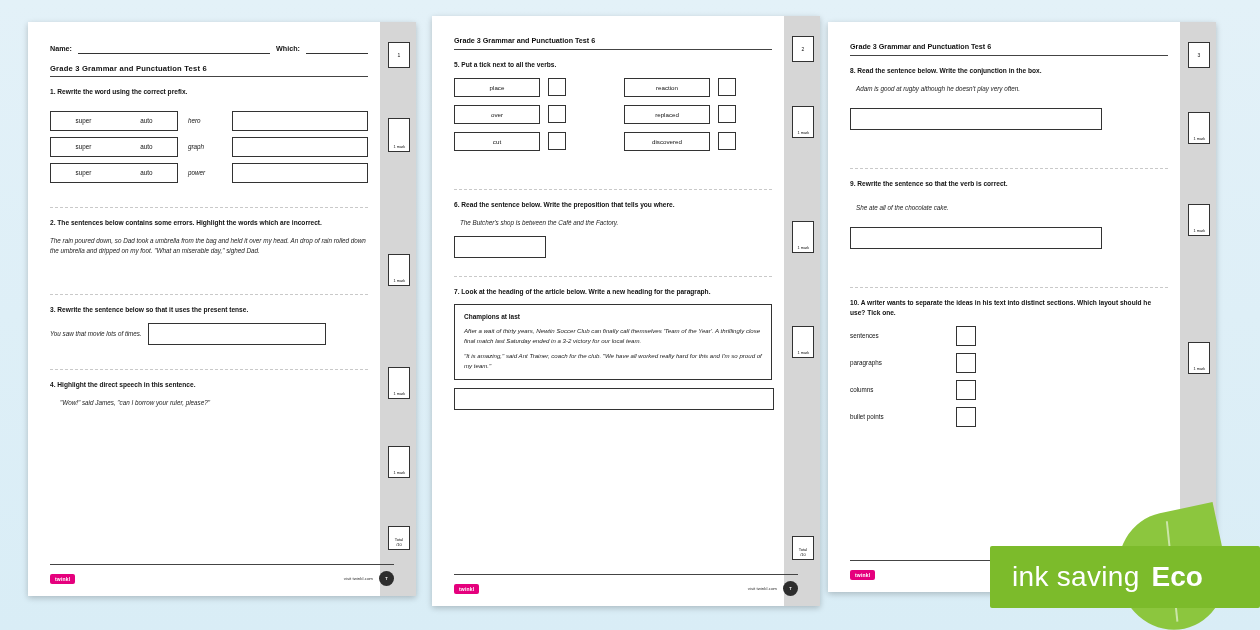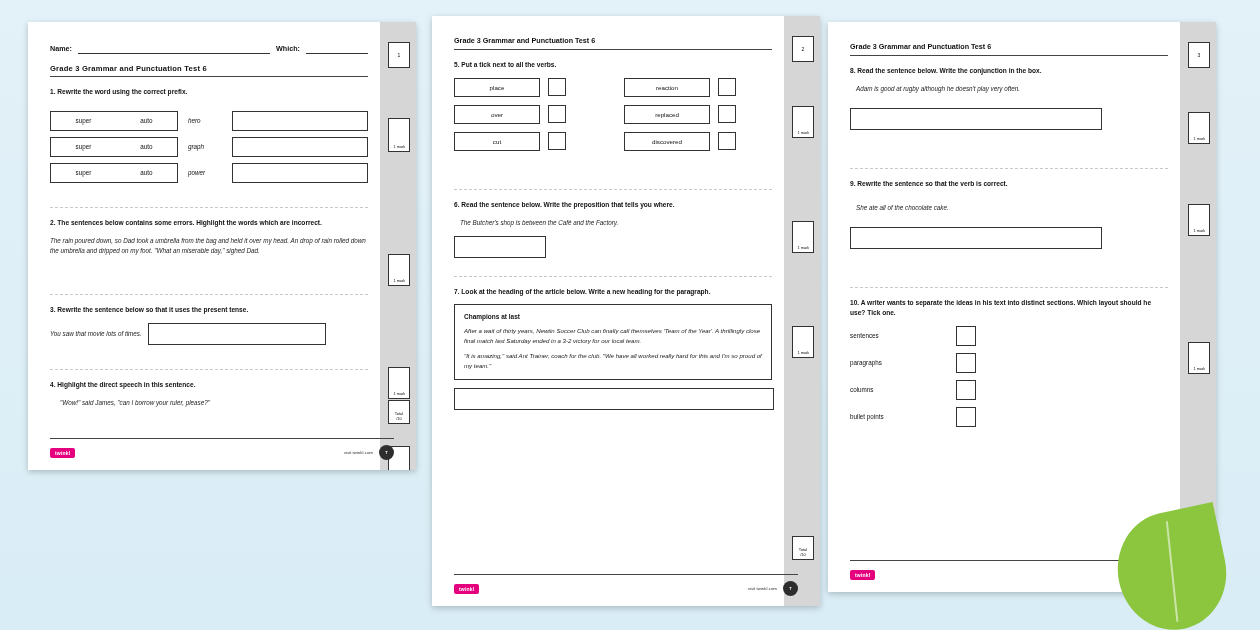--- a/index.html
+++ b/index.html
@@ -19,21 +19,21 @@
     inset: 0;
     background: linear-gradient(180deg, #e3f1f8 0%, #d9edf6 100%);
   }
   
   .page {
     position: absolute;
     background: #ffffff;
     box-shadow: 0 2px 6px rgba(0,0,0,0.22);
     overflow: hidden;
   }
-  #page1 { left: 28px;  top: 22px;  width: 388px; height: 448px; }
+  #page1 { left: 28px;  top: 22px;  width: 388px; height: 574px; }
   #page2 { left: 432px; top: 16px;  width: 388px; height: 590px; }
   #page3 { left: 828px; top: 22px;  width: 388px; height: 570px; }
 
   .page-inner {
     position: absolute;
     inset: 0;
     padding: 20px 18px 30px 22px;
     box-sizing: border-box;
   }
 
@@ -625,15 +625,19 @@
       <span class="logo-tw">twinkl</span>
       <span class="foot-right">
         <span class="foot-txt">visit twinkl.com</span>
         <span class="twinkl-badge">T</span>
       </span>
     </div>
   </div>
 
   <div class="eco">
     <div class="leaf"></div>
+    <div class="ecobar">
+      <span class="eco-ink">ink saving</span>
+      <span class="eco-word">Eco</span>
+    </div>
   </div>
 
 </div>
 
 </body></html>

